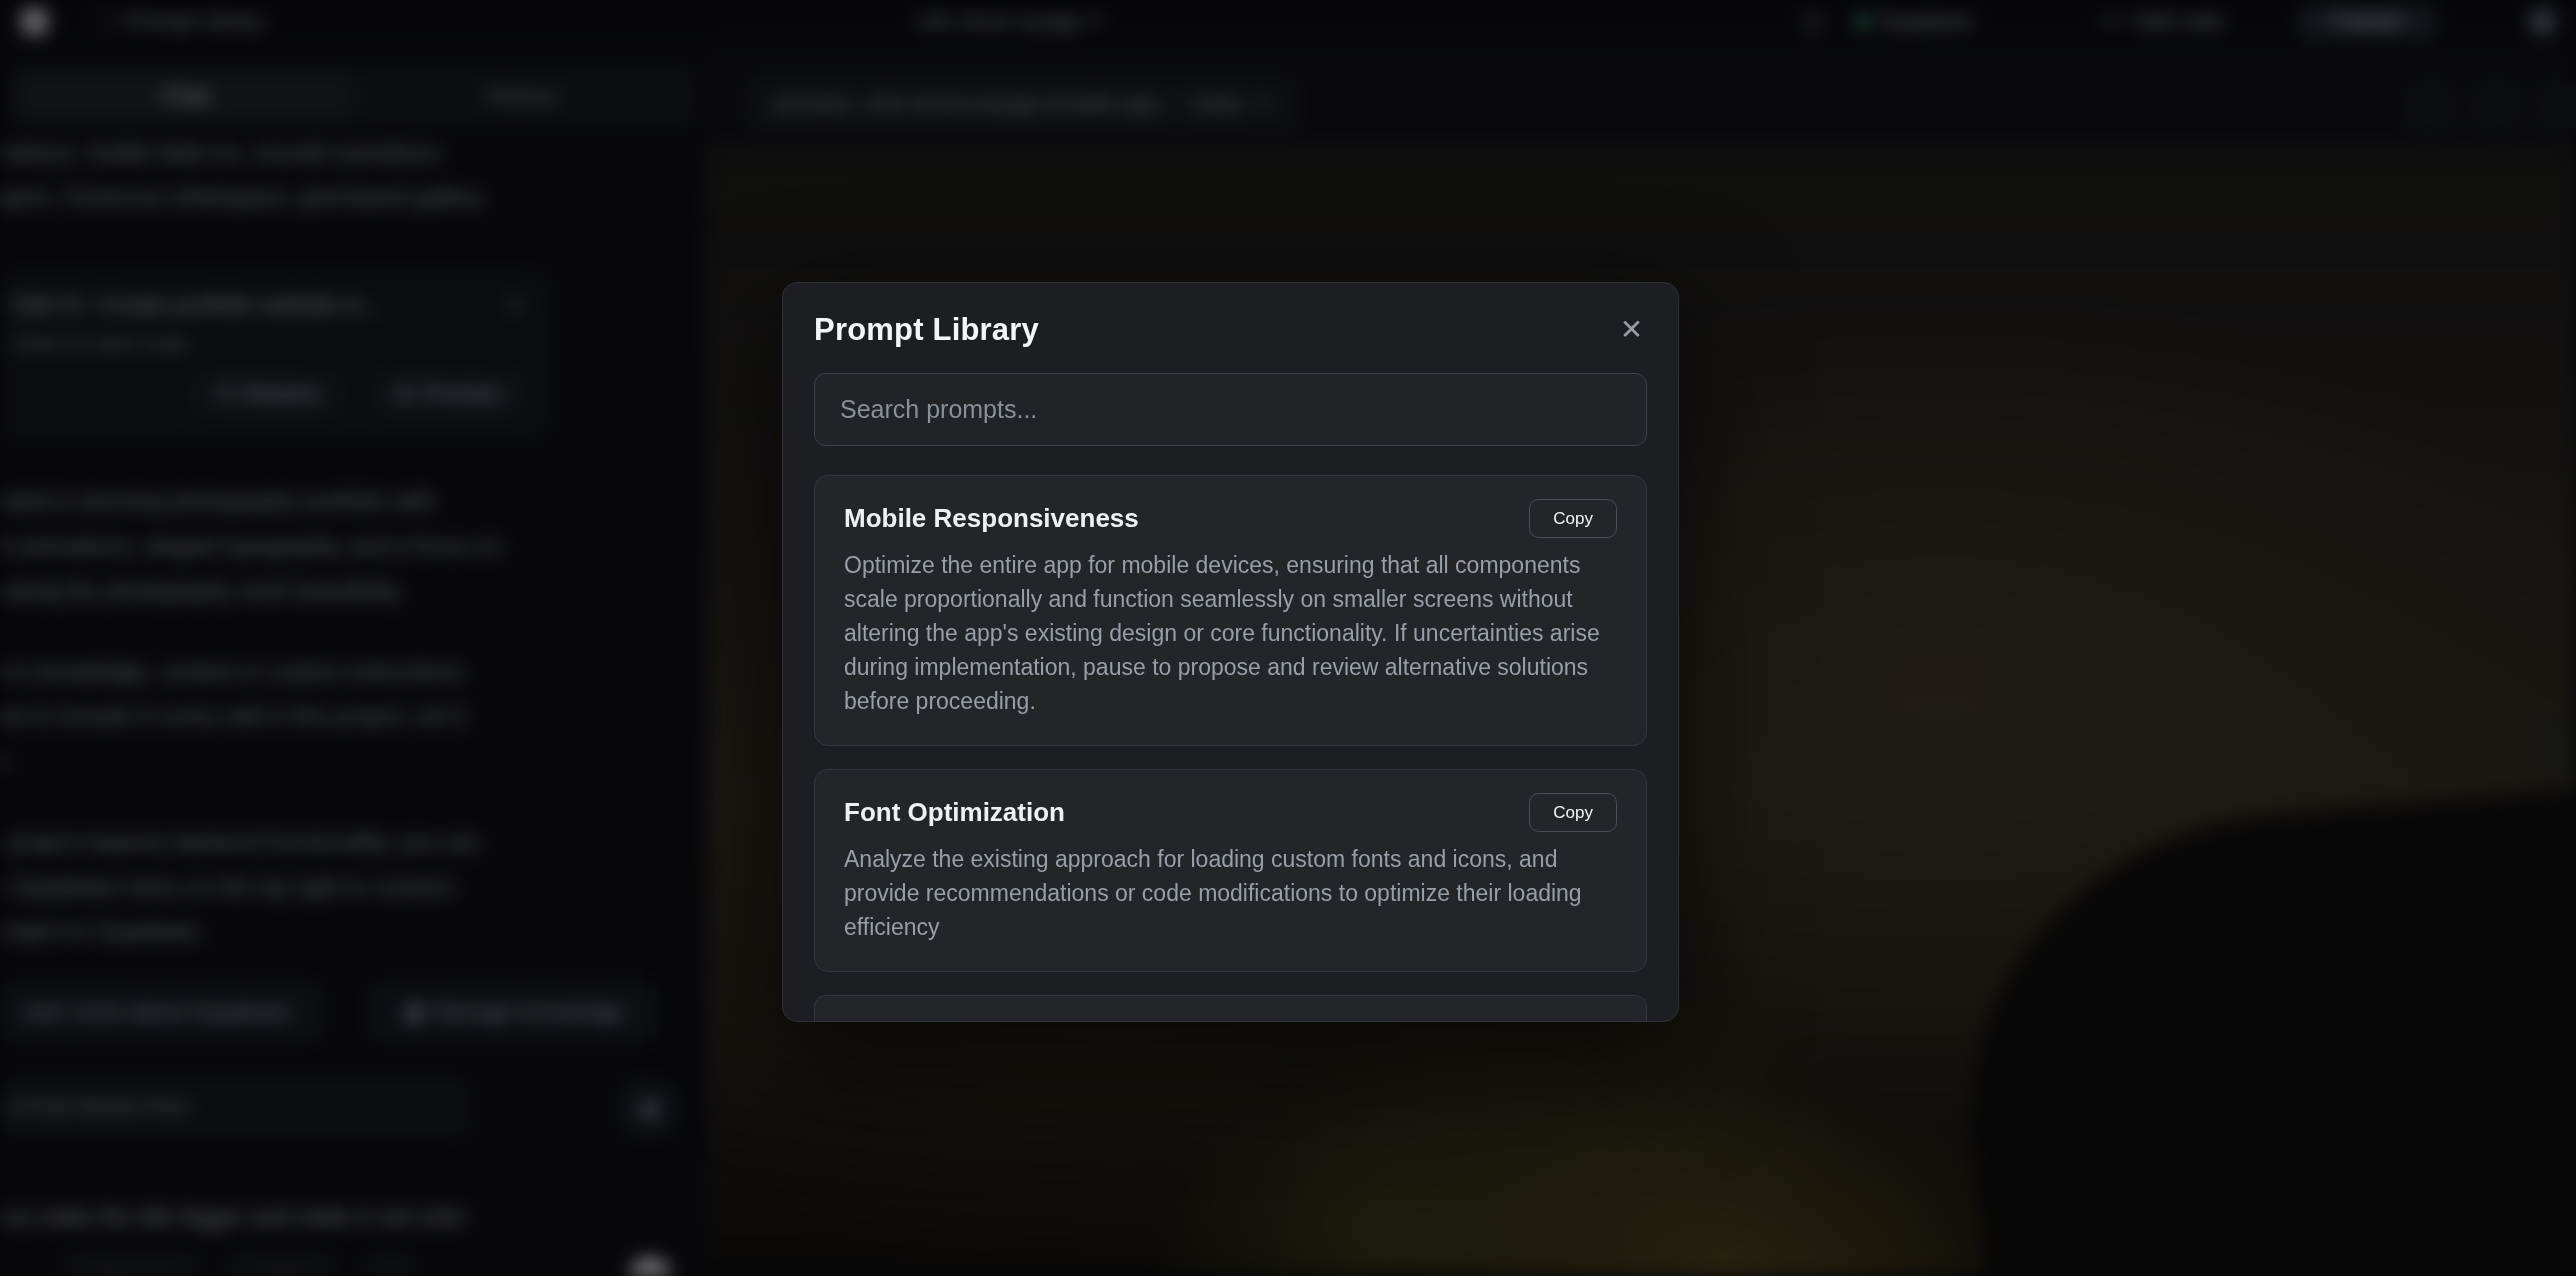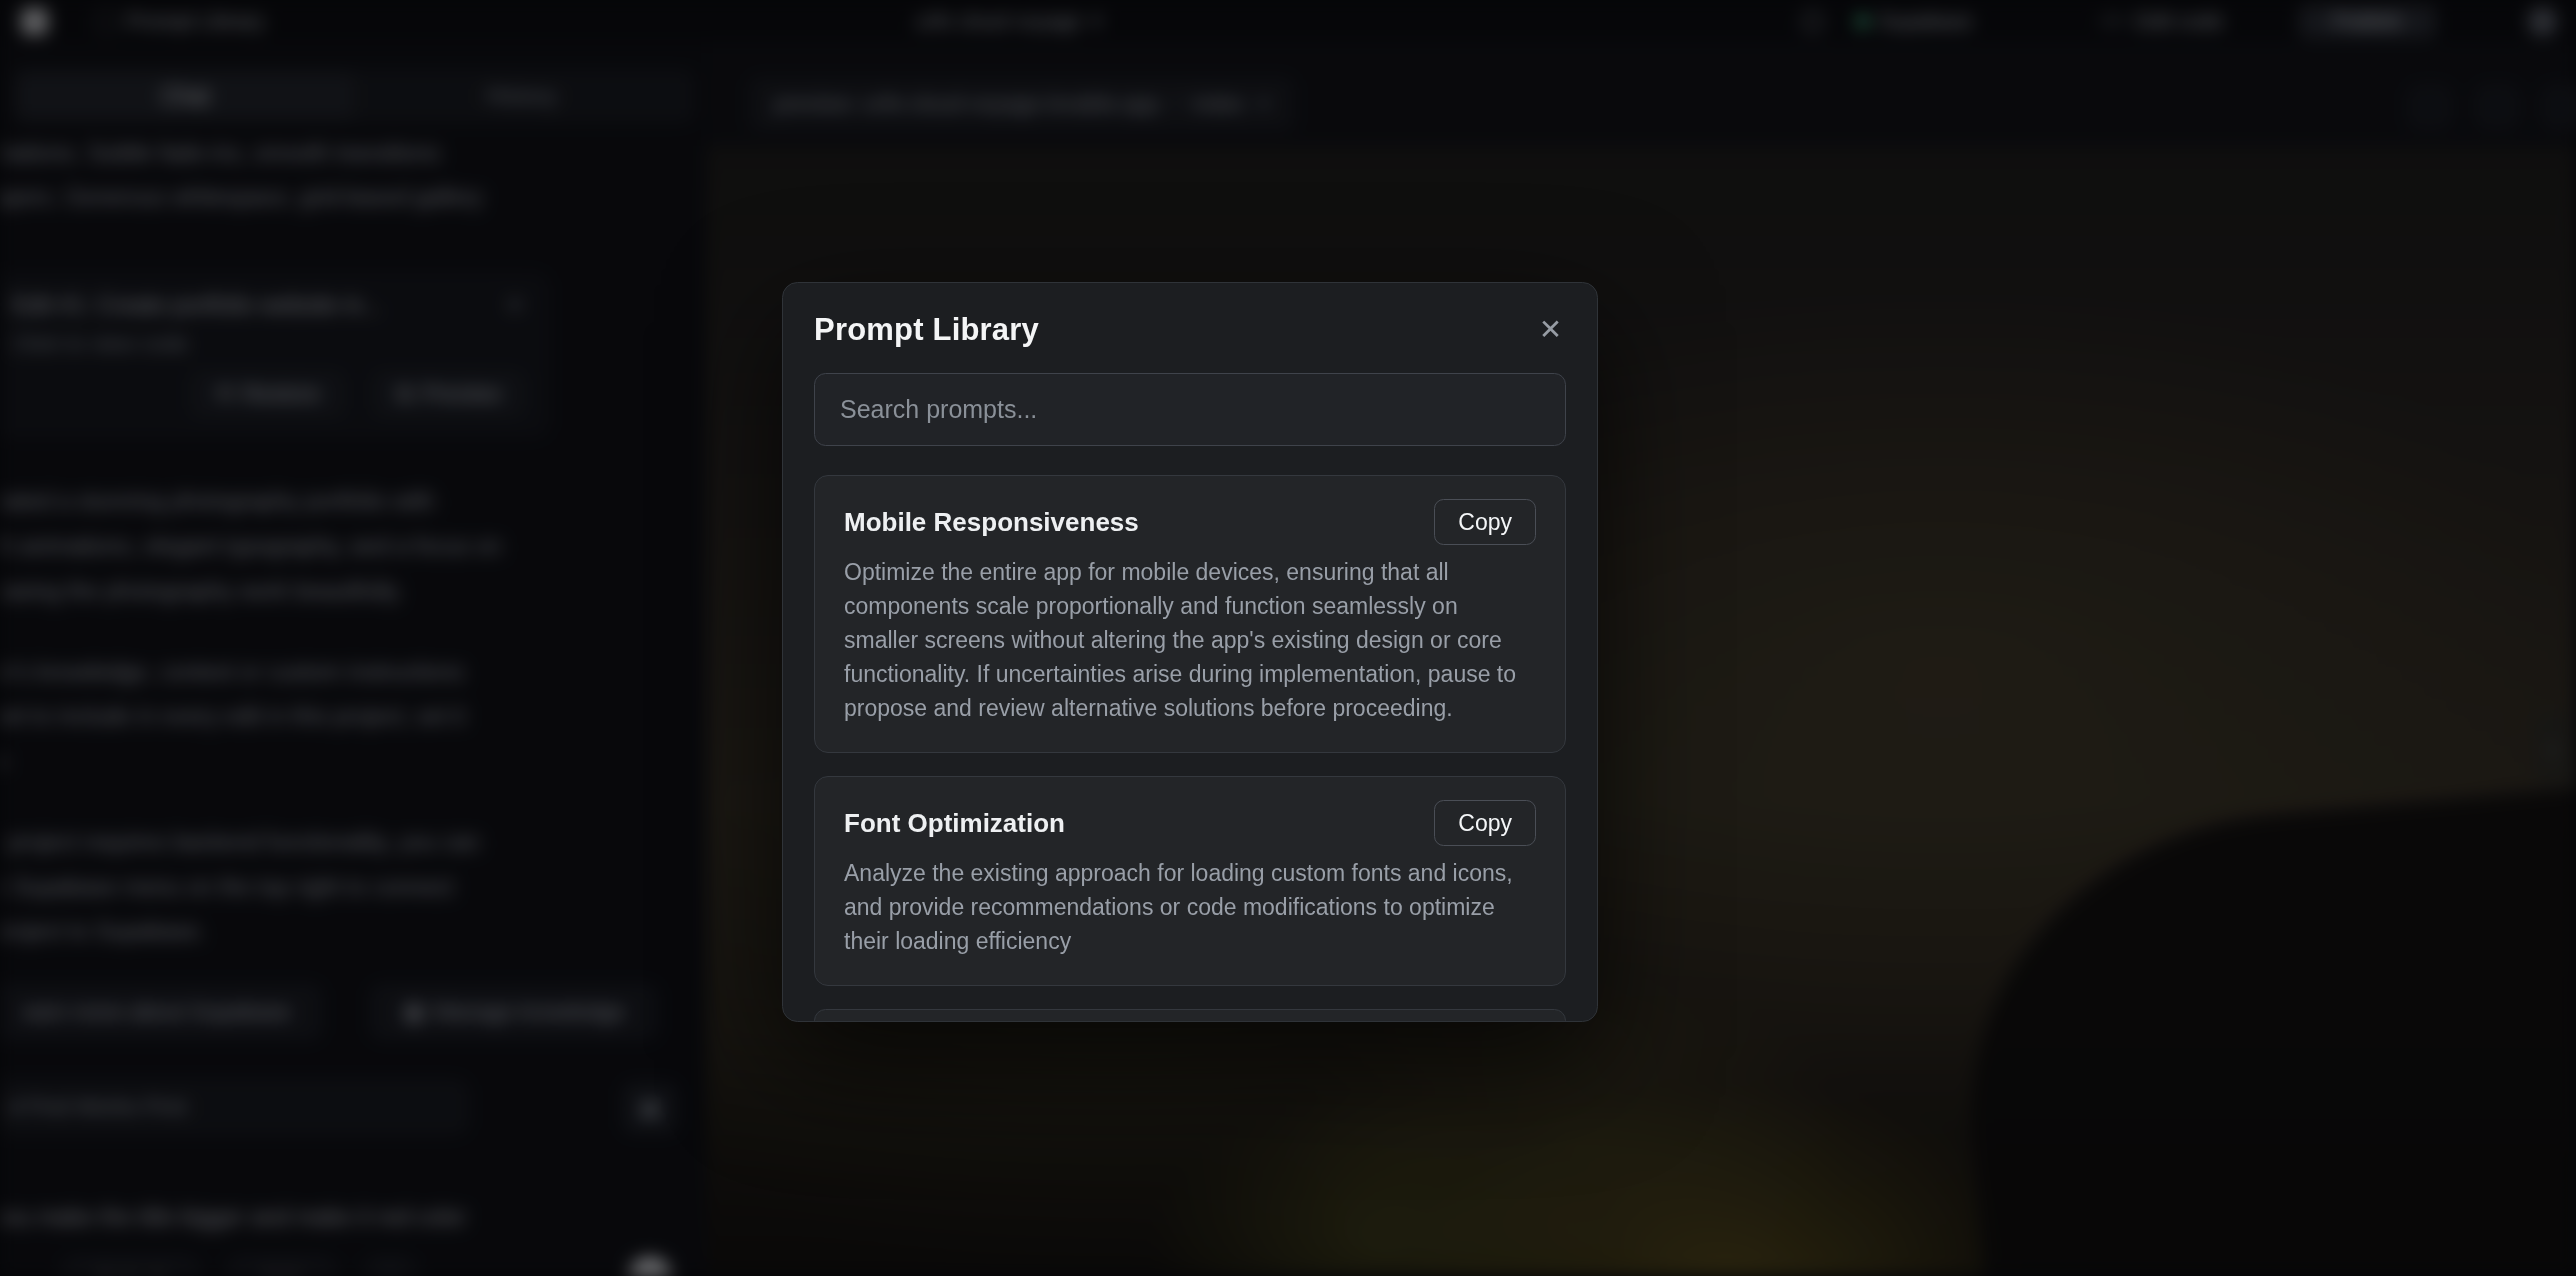--- a/index.html
+++ b/index.html
@@ -63,36 +63,36 @@
       linear-gradient(180deg,#191813 0%,#262219 30%,#322c1d 58%,#272214 78%,#15120a 92%,#0e0c06 100%);}
   .rock{position:absolute;left:1261px;top:664px;width:732px;height:539px;background:#0b0a06;
         border-radius:45% 12% 0 0 / 55% 22% 0 0;transform:rotate(-5deg);opacity:.92;}
   .handle{position:absolute;left:1827px;top:568px;width:37px;height:69px;border-radius:11.6px 0 0 11.6px;
         background:rgba(40,42,36,.65);color:#8a8d86;font-size:25px;display:flex;align-items:center;justify-content:center;}
 
   
   .backdrop{position:absolute;inset:0;background:rgba(5,6,9,.52);z-index:5;}
 
   
-  .modal{position:absolute;left:782px;top:282px;width:816px;height:740px;z-index:10;
+  .modal{position:absolute;left:782px;top:282px;width:897px;height:740px;z-index:10;
          background:#1c1e21;border:1px solid #2f3338;border-radius:15.4px;
          box-shadow:0 39px 116px rgba(0,0,0,.7);
          padding:29px 31px;box-sizing:border-box;overflow:hidden;}
   .modal-head{display:flex;justify-content:space-between;align-items:center;}
   .modal-title{font-size:31px;font-weight:600;color:#f4f5f6;letter-spacing:0.2px;}
   .modal-close{font-size:28px;color:#969ca4;line-height:1;cursor:pointer;padding:3.9px;}
   .search{margin-top:25px;width:100%;height:73px;border-radius:11.6px;border:1px solid #3f434b;
           background:#212327;color:#e8eaed;font-size:25px;padding:0 25px;box-sizing:border-box;outline:none;
           font-family:"Liberation Sans","DejaVu Sans",sans-serif;}
   .search::placeholder{color:#8a9098;}
   .cards{margin-top:29px;display:flex;flex-direction:column;gap:23px;}
   .card{background:#232528;border:1px solid #34383e;border-radius:14px;padding:23px 29px 27px;}
   .card-head{display:flex;justify-content:space-between;align-items:center;}
   .card-title{font-size:26px;font-weight:600;color:#eef0f2;}
-  .copy-btn{font-size:23px;color:#f4f6f8;border:1px solid #4a4e56;border-radius:9.6px;
+  .copy-btn{font-size:17px;color:#f4f6f8;border:1px solid #4a4e56;border-radius:9.6px;
             padding:8.7px 23px;background:transparent;cursor:pointer;
             font-family:"Liberation Sans","DejaVu Sans",sans-serif;}
   .card-desc{margin-top:9.6px;font-size:23px;line-height:34px;color:#999fa8;}
   .card-stub{height:116px;background:#232528;border:1px solid #34383e;border-radius:11.6px;}
 </style>
 </head>
 <body>
 
 <div class="app">
 

